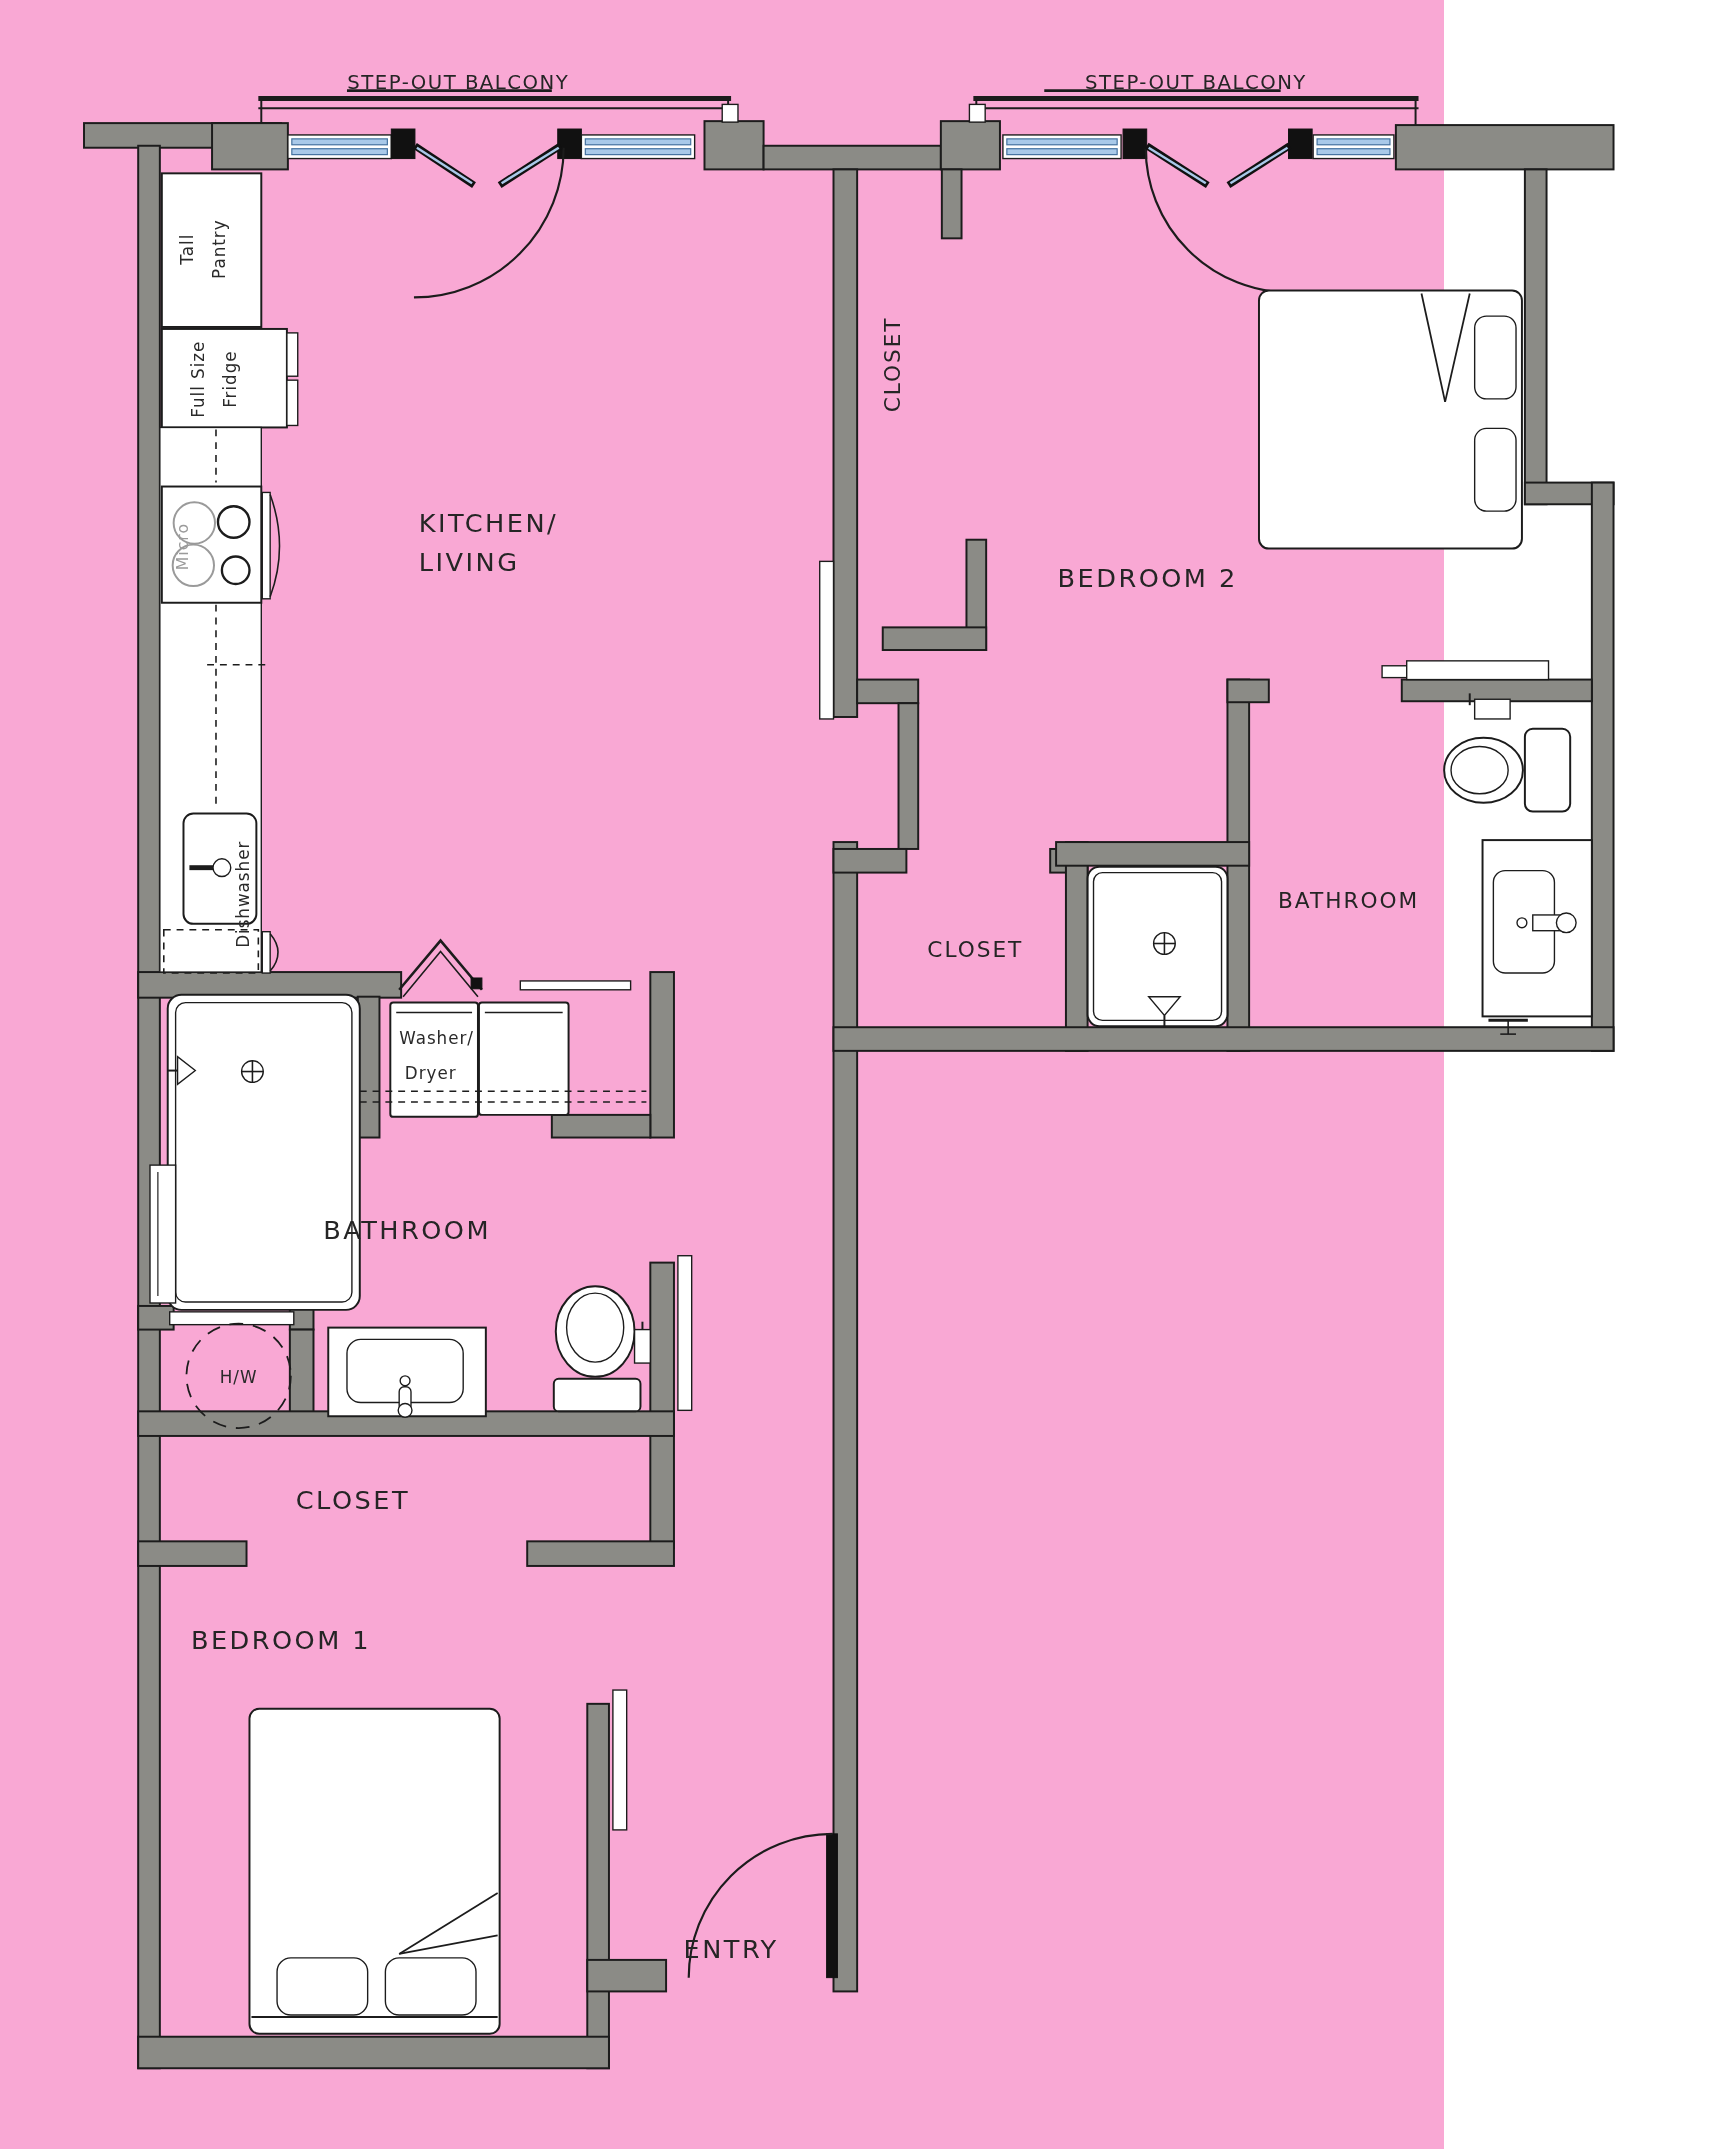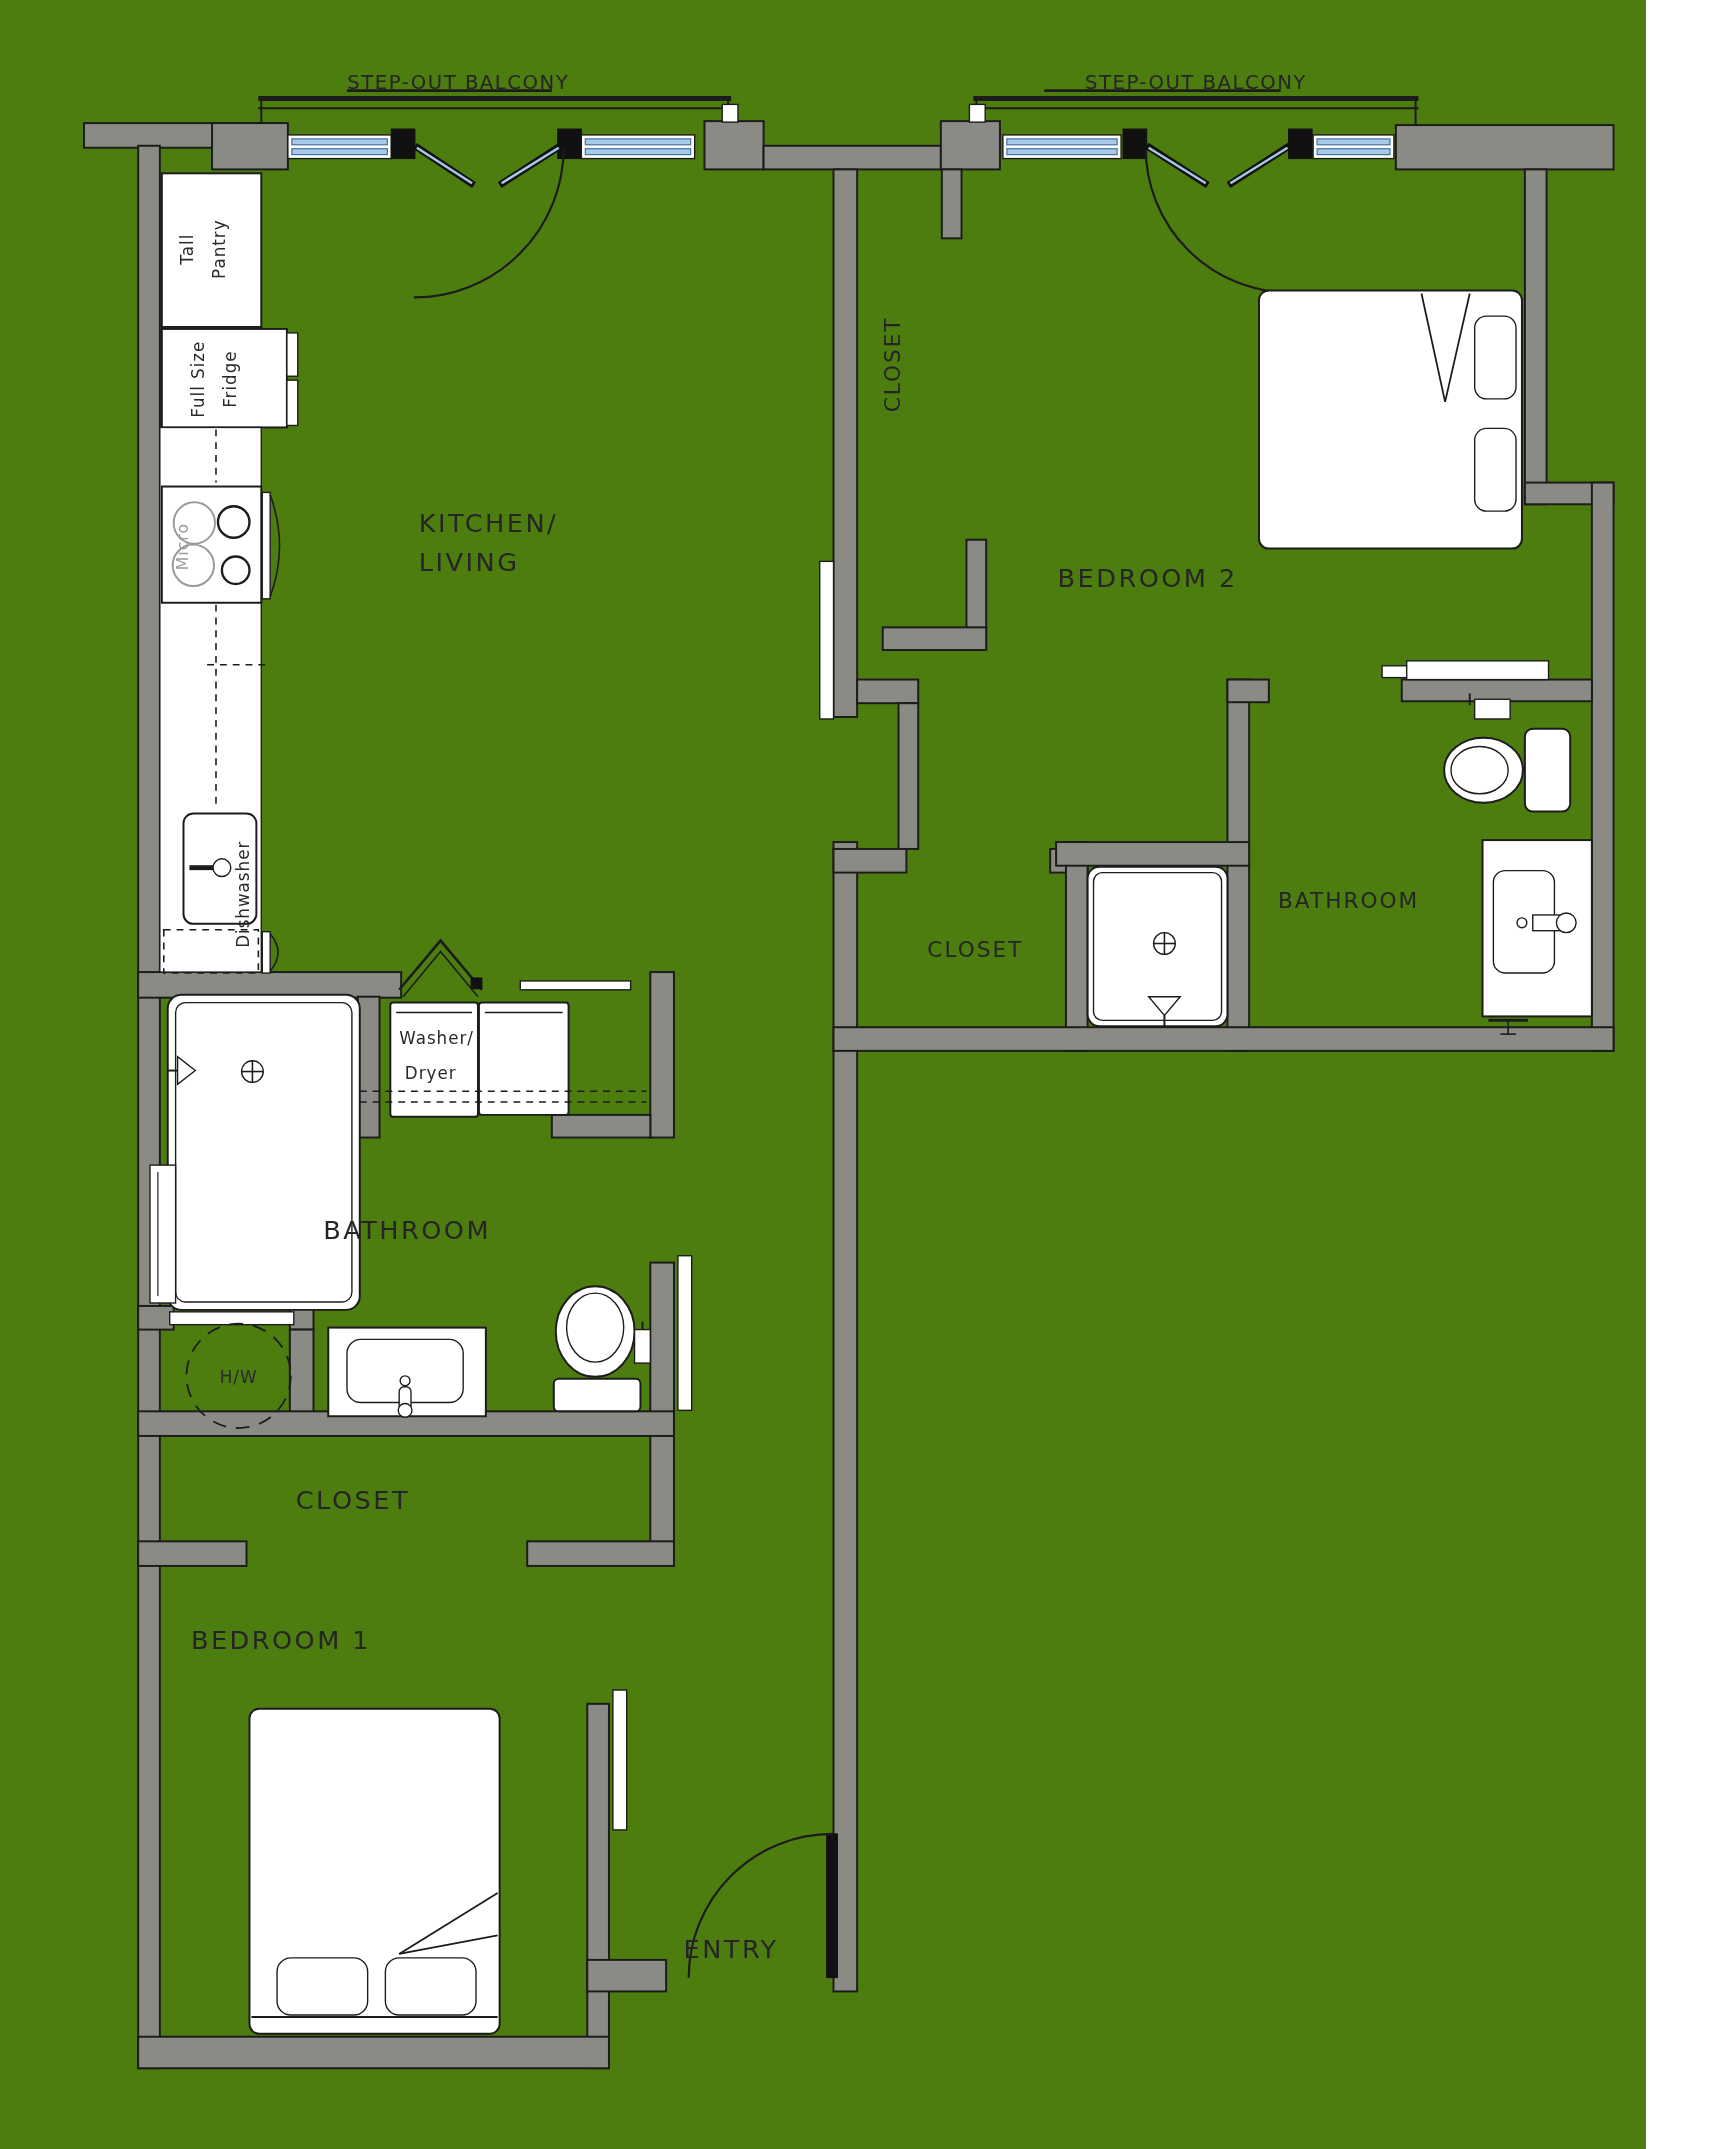--- a/index.html
+++ b/index.html
@@ -1,17 +1,17 @@
 <!DOCTYPE html>
 <html><head>
 <meta charset="utf-8">
 <style>
   html,body{margin:0;padding:0;background:#ffffff;}
   body{font-family:"DejaVu Sans","Liberation Sans",sans-serif;}
-  .plan-wrap{width:1646px;height:2149px;position:relative;background:#4d7c0f;}
+  .plan-wrap{width:1444px;height:2149px;position:relative;background:#f9a8d4;}
   svg{display:block;}
   .wall{fill:#8b8b86;stroke:#1c1c1c;stroke-width:2;}
   .ln{stroke:#1c1c1c;fill:none;}
   .fixture{fill:#ffffff;stroke:#1c1c1c;stroke-width:2;}
   .fixture-thin{fill:#ffffff;stroke:#1c1c1c;stroke-width:1.4;}
   .winblue{fill:#a9c9e9;stroke:#44719f;stroke-width:1.2;}
   .blackblock{fill:#111111;stroke:#111111;}
   .arc{stroke:#1c1c1c;stroke-width:2.2;fill:none;}
   .leaf{stroke:#111111;stroke-width:7;}
   .leafcore{stroke:#a9c9e9;stroke-width:2.5;}

